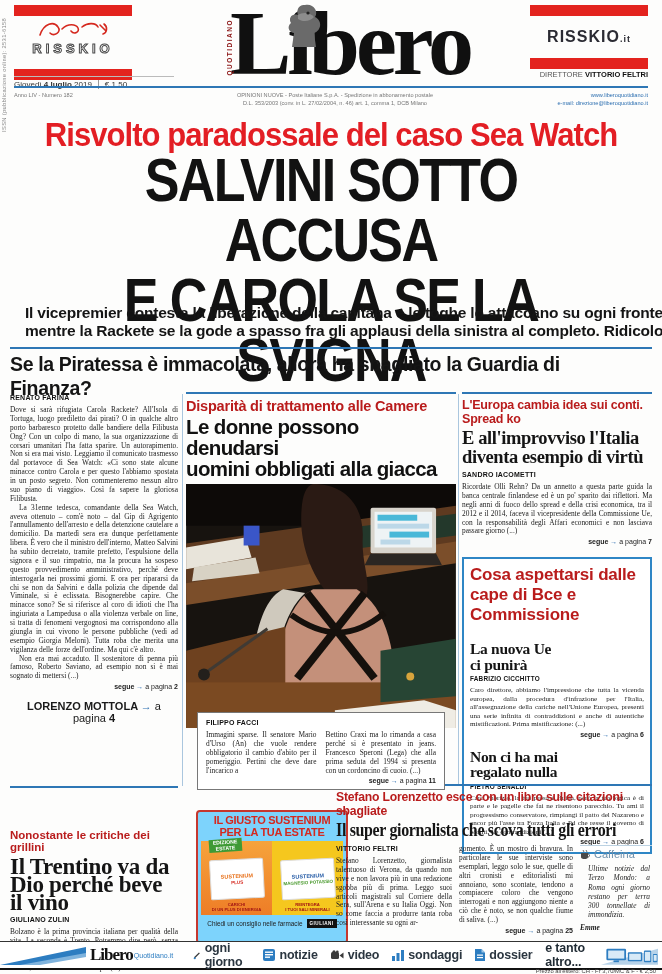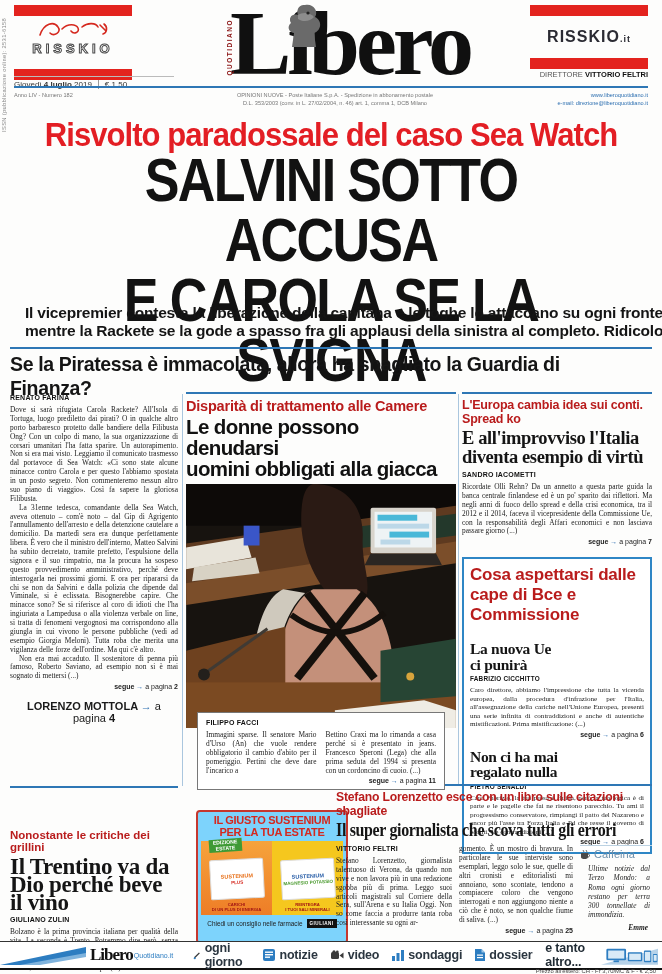--- a/index.html
+++ b/index.html
@@ -103,21 +103,21 @@
 
   .br{left:336px;top:784px;width:316px;border-top:2px solid #2e77b5;padding-top:4px;}
   .br .kicker-blue{font-size:12.2px;letter-spacing:-.2px;}
   .br .serif-head{font-size:19px;line-height:20px;letter-spacing:-.4px;transform:scaleX(.84);transform-origin:left;white-space:nowrap;margin:2px 0 5px;}
   .br-cols{display:flex;gap:7px;}
   .br-c1{width:116px;} .br-c2{width:114px;}
   .caff{width:72px;border-top:1px solid #bcd2e2;padding-top:2px;}
   .caff-title-row{display:flex;align-items:center;gap:3px;margin-bottom:4px;}
   .caff-title{font-size:11px;color:#6d8fab;}
   .caff-body{font-family:"Liberation Serif",serif;font-style:italic;font-size:7.4px;line-height:1.25;text-align:justify;padding:0 2px 0 8px;color:#222;}
-  .caff-sig{font-family:"Liberation Serif",serif;font-style:italic;font-weight:bold;font-size:7.4px;text-align:right;margin-top:3px;padding-right:4px;}
+  .caff-sig{font-family:"Liberation Serif",serif;font-style:italic;font-weight:bold;font-size:7.4px;text-align:left;margin-top:3px;padding-right:4px;}
 
   
   .footer{left:0;top:941px;width:662px;height:26px;border-top:1px solid #333;border-bottom:2px solid #111;
           display:flex;align-items:center;background:#fff;}
   .swoosh{width:86px;height:20px;flex:0 0 auto;}
   .fbrand{font-family:"Liberation Serif",serif;font-weight:bold;font-size:17px;letter-spacing:-1px;color:#101010;margin-left:4px;}
   .fsuffix{font-size:7px;color:#2d7dc1;margin-left:1px;}
   .fitems{display:flex;align-items:center;gap:13px;margin-left:20px;}
   .fitem{display:flex;align-items:center;gap:4px;font-size:12.5px;color:#2b3640;font-weight:bold;letter-spacing:-.2px;}
   .fitem.plain{font-weight:bold;color:#1f2a33;}

